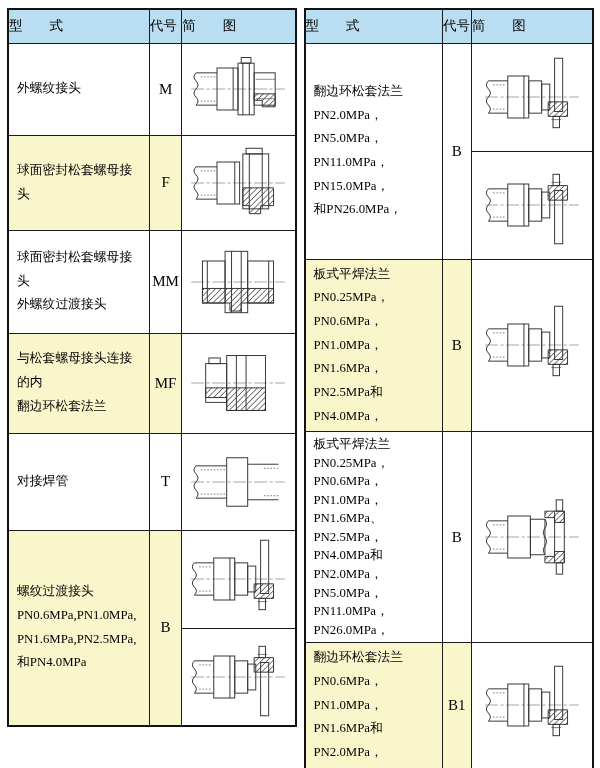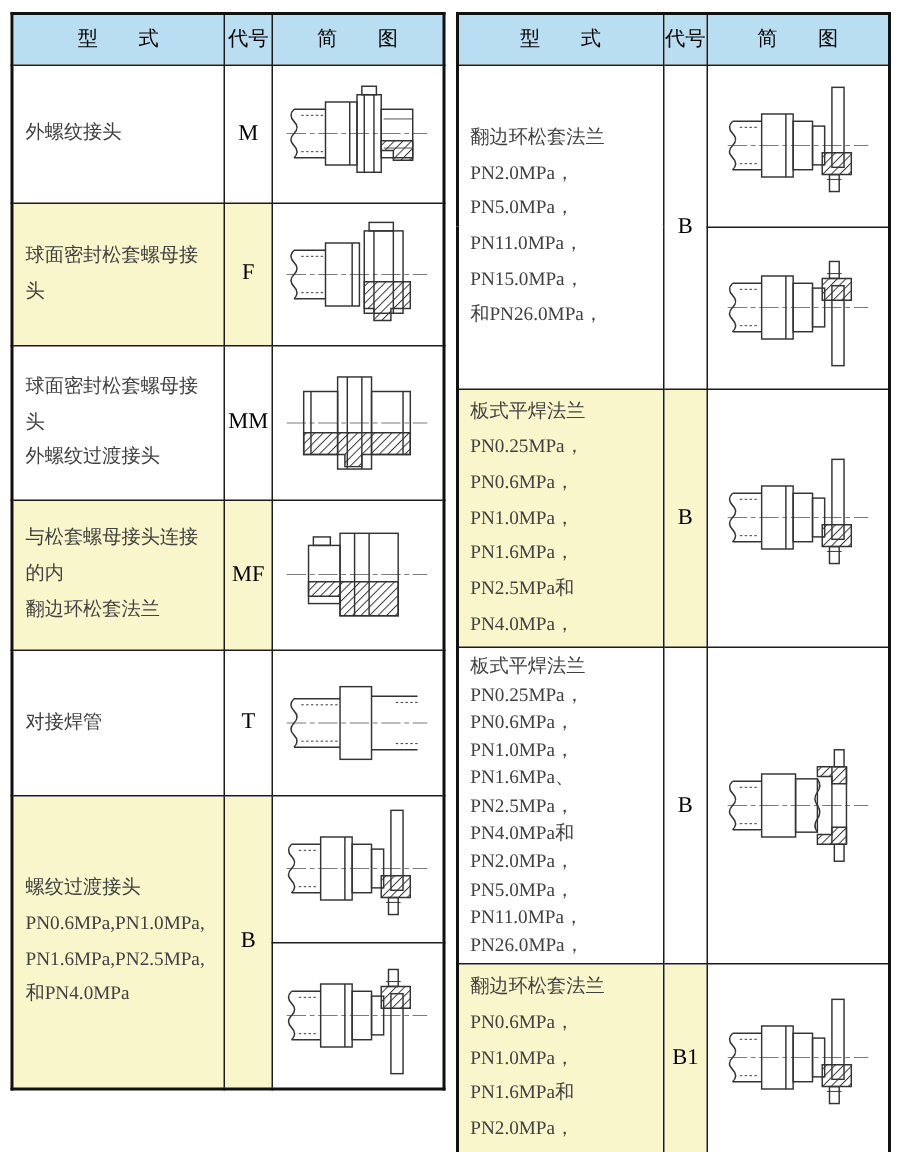--- a/index.html
+++ b/index.html
@@ -5,24 +5,24 @@
   * { box-sizing: border-box; margin: 0; padding: 0; }
   html,body { width: 600px; height: 768px; background: #ffffff;
     font-family: "Liberation Serif", "DejaVu Serif", serif; color: #111; }
   .page { width: 600px; height: 768px; padding: 8px 6px 4px 7px; overflow: hidden; }
   .title { font-size: 13px; font-weight: bold; letter-spacing: 0.2px;
     margin: 2px 0 9px 1px; color: #000; }
   .tables { display: flex; gap: 7px; align-items: flex-start; }
   table.t { border-collapse: collapse; table-layout: fixed; background: #fff;
     border: 2px solid #111; }
   table.t td { border: 1px solid #1c1c1c; vertical-align: middle; overflow: hidden; }
-  td.head { background: #b9ddf1; text-align: center; font-size: 13.5px;
+  td.head { background: #b9ddf1; text-align: left; font-size: 13.5px;
     font-weight: 500; color: #000; }
   td.type { font-size: 12.8px; line-height: 1.85; padding: 3px 4px 3px 8px;
-    white-space: pre-line; color: #404040;
+    white-space: pre-line; color: #000000;
     font-family: "Liberation Serif", "DejaVu Serif", serif; }
   td.code { text-align: center; font-size: 15px; color: #000; }
   td.yellow { background: #faf6cc; }
   td.diag { background: #fff; text-align: center; padding: 0; }
   .dwrap { display: flex; align-items: center; justify-content: center; }
   .dwrap svg { width: 108px; height: 84px; }
 </style>
 </head>
 <body>
 

